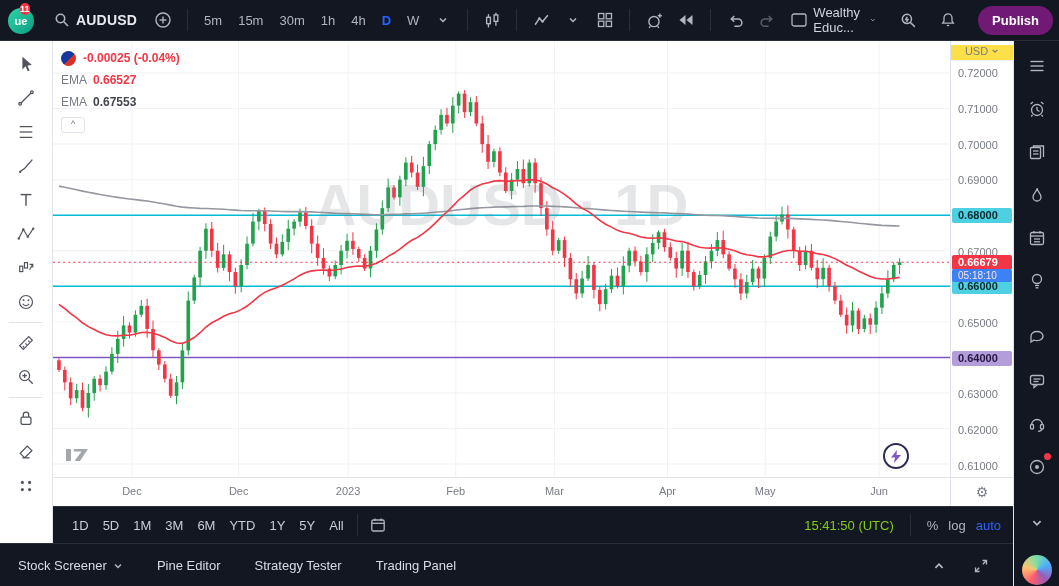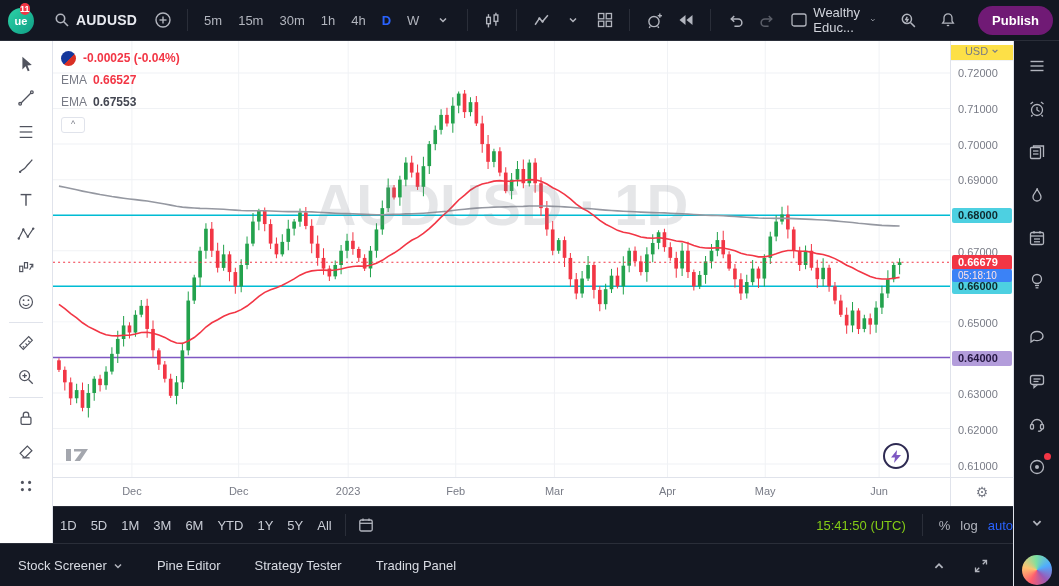--- a/index.html
+++ b/index.html
@@ -73,21 +73,21 @@
   .badge.countdown{color:#ffe3e5;height:13px;line-height:13px;font-size:10px;z-index:5;font-weight:normal;}
 
   
   #time-row{display:flex;height:28px;border-top:1px solid #e0e3eb;background:#fff;}
   #time-axis{flex:1;min-width:0;position:relative;cursor:ew-resize;}
   .tlabel{position:absolute;top:7px;transform:translateX(-50%);color:#787b86;font-size:11px;}
   #axis-corner{width:62px;border-left:1px solid #e0e3eb;display:flex;align-items:center;justify-content:center;
     color:#787b86;font-size:14px;flex:none;cursor:pointer;}
 
   
-  #range-bar{height:36px;background:#131722;border-top:1px solid #2a2e39;display:flex;align-items:center;padding:0 0;}
+  #range-bar{height:36px;background:#131722;border-top:1px solid #2a2e39;display:flex;align-items:center;padding:0 12px;}
   .range-btn{padding:4px 7px;border-radius:4px;color:#c9cdd6;font-size:13px;cursor:pointer;flex:none;}
   #range-bar .right{margin-left:auto;display:flex;align-items:center;gap:10px;}
   #clock{color:#84cc16;font-size:13px;cursor:pointer;}
   .scale-opt{color:#b2b5be;font-size:13px;cursor:pointer;}
   .scale-opt.auto{color:#2962ff;font-weight:normal;}
 
   
   #tabs-bar{height:44px;background:#131722;border-top:1px solid #2a2e39;display:flex;align-items:center;padding:0 18px;gap:34px;}
   .tab{color:#d8dbe3;font-size:13px;display:flex;align-items:center;gap:6px;cursor:pointer;flex:none;}
   #tabs-bar .right{margin-left:auto;display:flex;align-items:center;gap:14px;}

